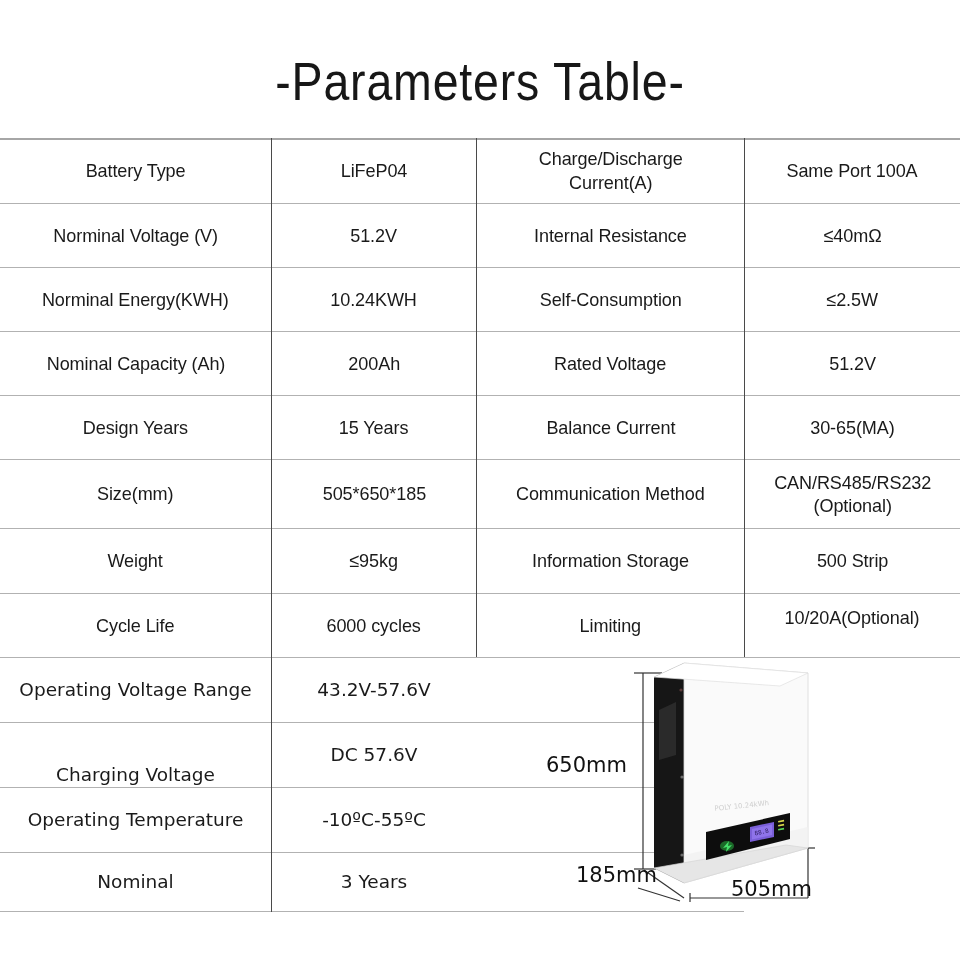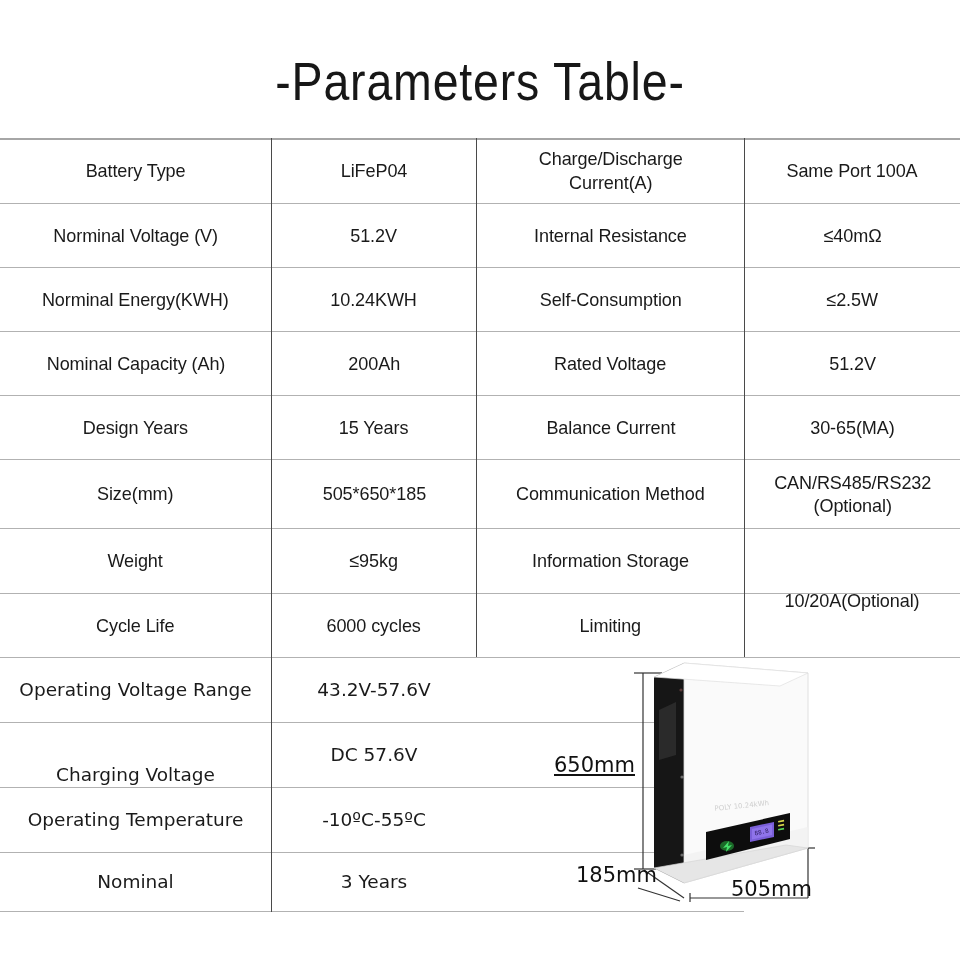--- a/index.html
+++ b/index.html
@@ -105,21 +105,21 @@
   }
 
   
   .dim-label {
     position: absolute;
     font-family: "DejaVu Sans", sans-serif;
     font-size: 21px;
     color: #111;
     white-space: nowrap;
   }
-  #dim-height-label { left: 8px;  top: 98px; text-decoration: underline; }
+  #dim-height-label { left: 0;  top: 98px; }
   #dim-depth-label  { left: 30px; top: 208px; }
   #dim-width-label  { left: 185px; top: 222px; }
 </style>
 </head>
 <body>
 
 <div id="page-title">-Parameters Table-</div>
 
 <div id="spec-table">
 
@@ -223,31 +223,34 @@
 
   <div class="cell cond c1" style="top:391px; height:64px;">
       <span>Weight</span>
     </div>
   <div class="cell cond c2" style="top:391px; height:64px;">
       <span>≤95kg</span>
     </div>
   <div class="cell cond c3" style="top:391px; height:64px;">
       <span>Information Storage</span>
     </div>
+  <div class="cell cond c4" style="top:391px; height:64px;">
+      <span>500 Strip</span>
+    </div>
 
   <div class="cell cond c1" style="top:456px; height:63px;">
       <span>Cycle Life</span>
     </div>
   <div class="cell cond c2" style="top:456px; height:63px;">
       <span>6000 cycles</span>
     </div>
   <div class="cell cond c3" style="top:456px; height:63px;">
       <span>Limiting</span>
     </div>
-  <div class="cell cond c4" style="top:431px; height:63px;">
+  <div class="cell cond c4" style="top:448px; height:63px;">
       <span>10/20A(Optional)</span>
     </div>
 
   <div class="cell wide c1" style="top:520px; height:64px;">
       <span>Operating Voltage Range</span>
     </div>
   <div class="cell wide c2" style="top:520px; height:64px;">
       <span>43.2V-57.6V</span>
     </div>
 

